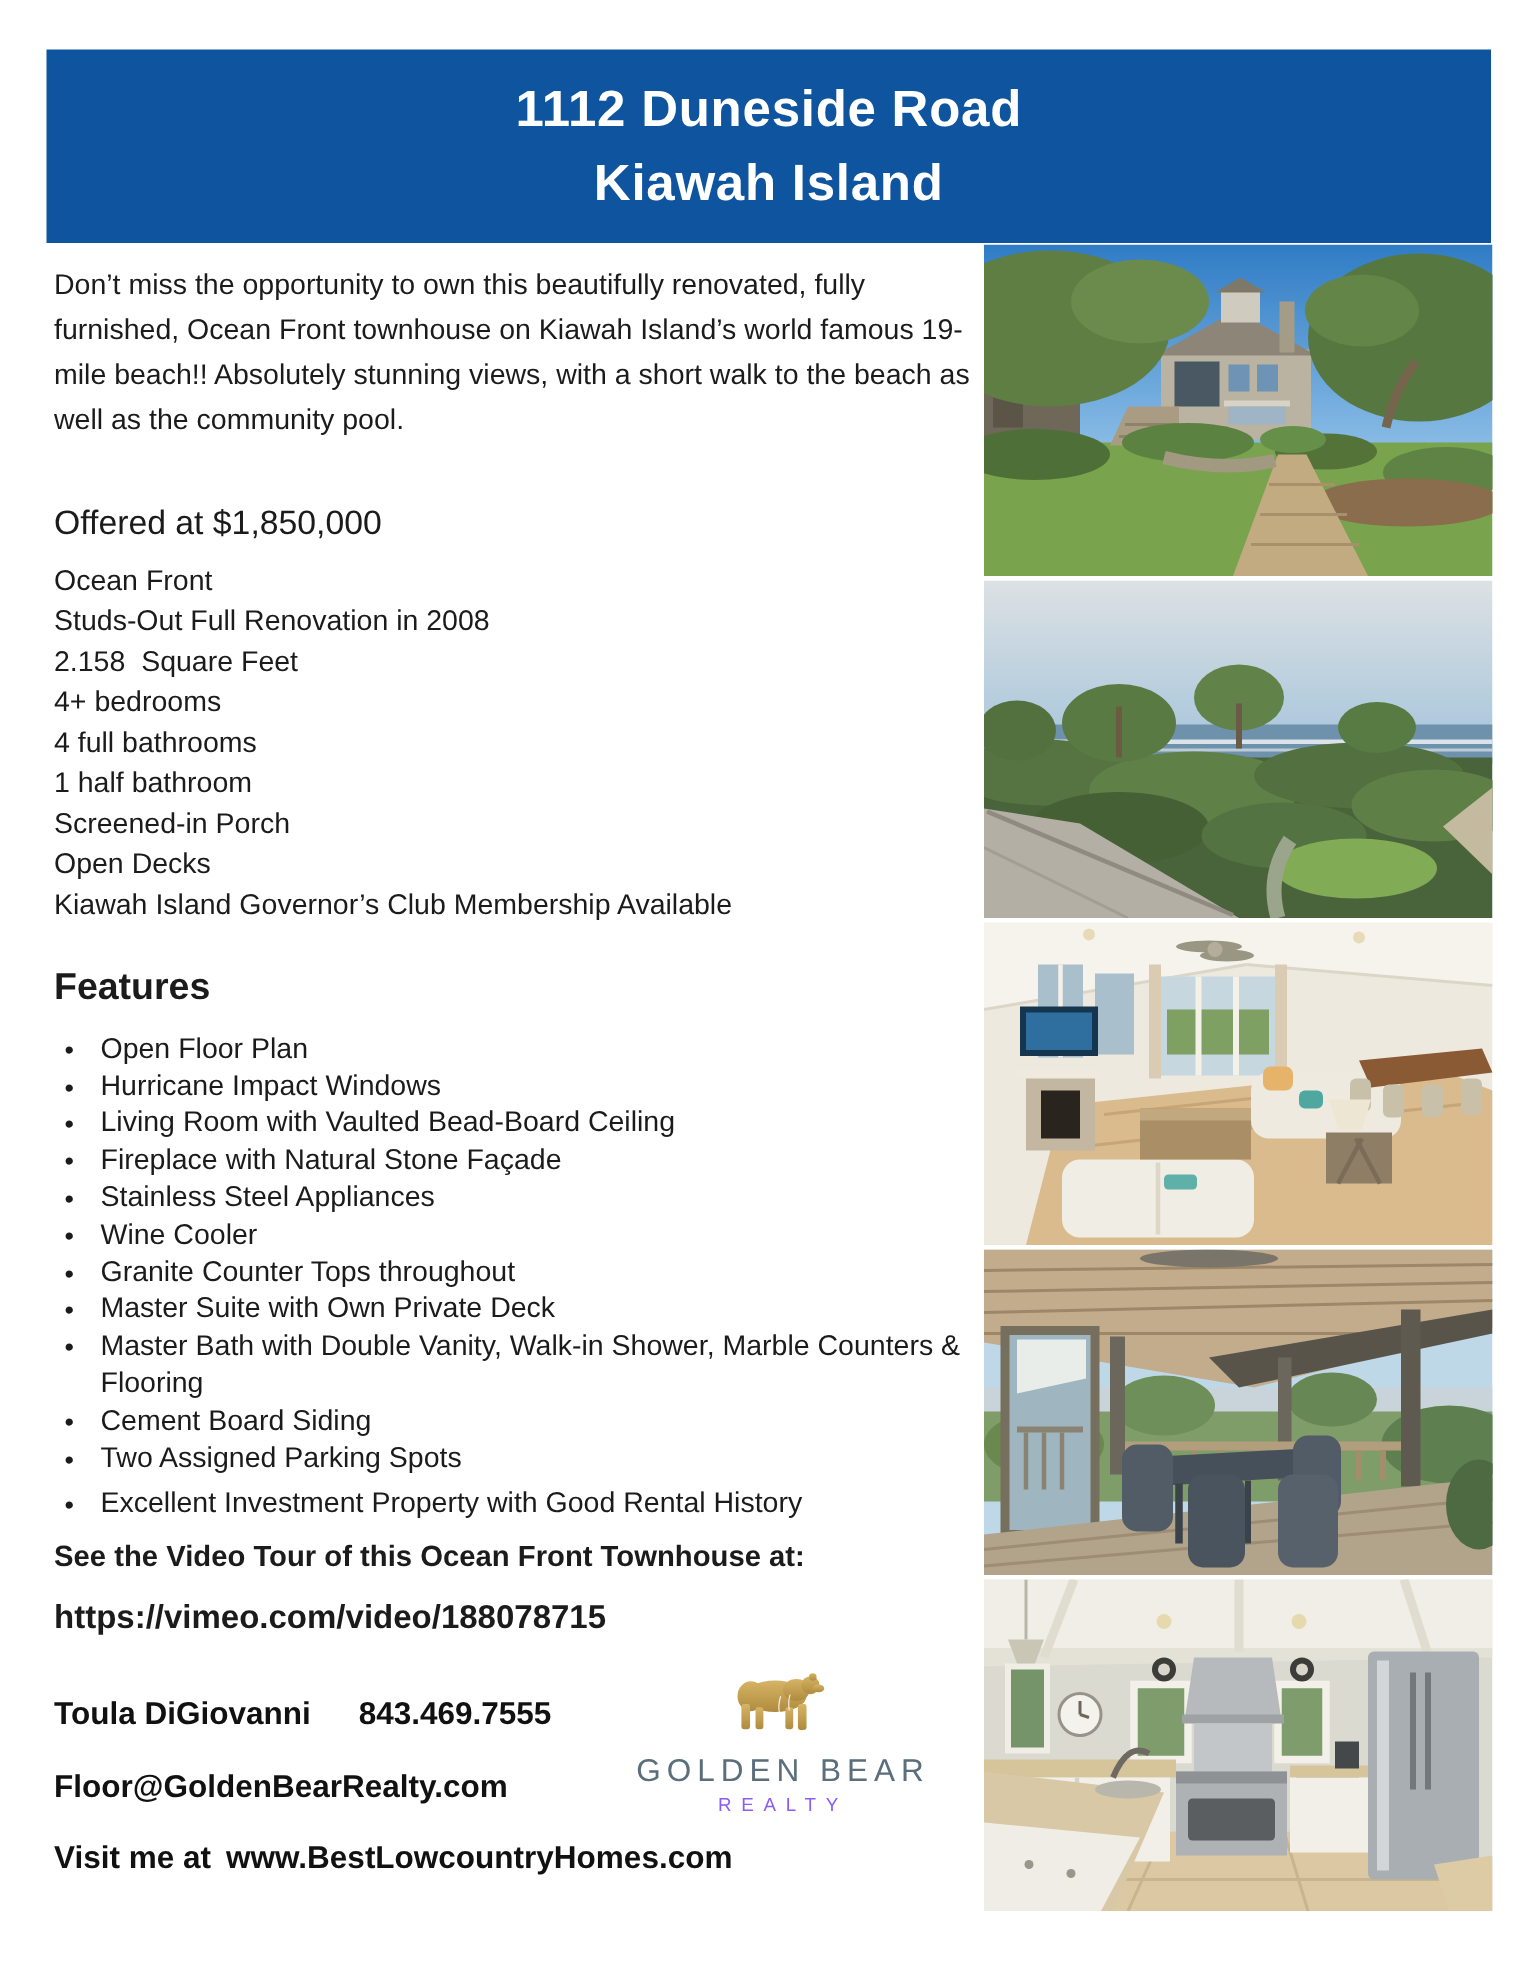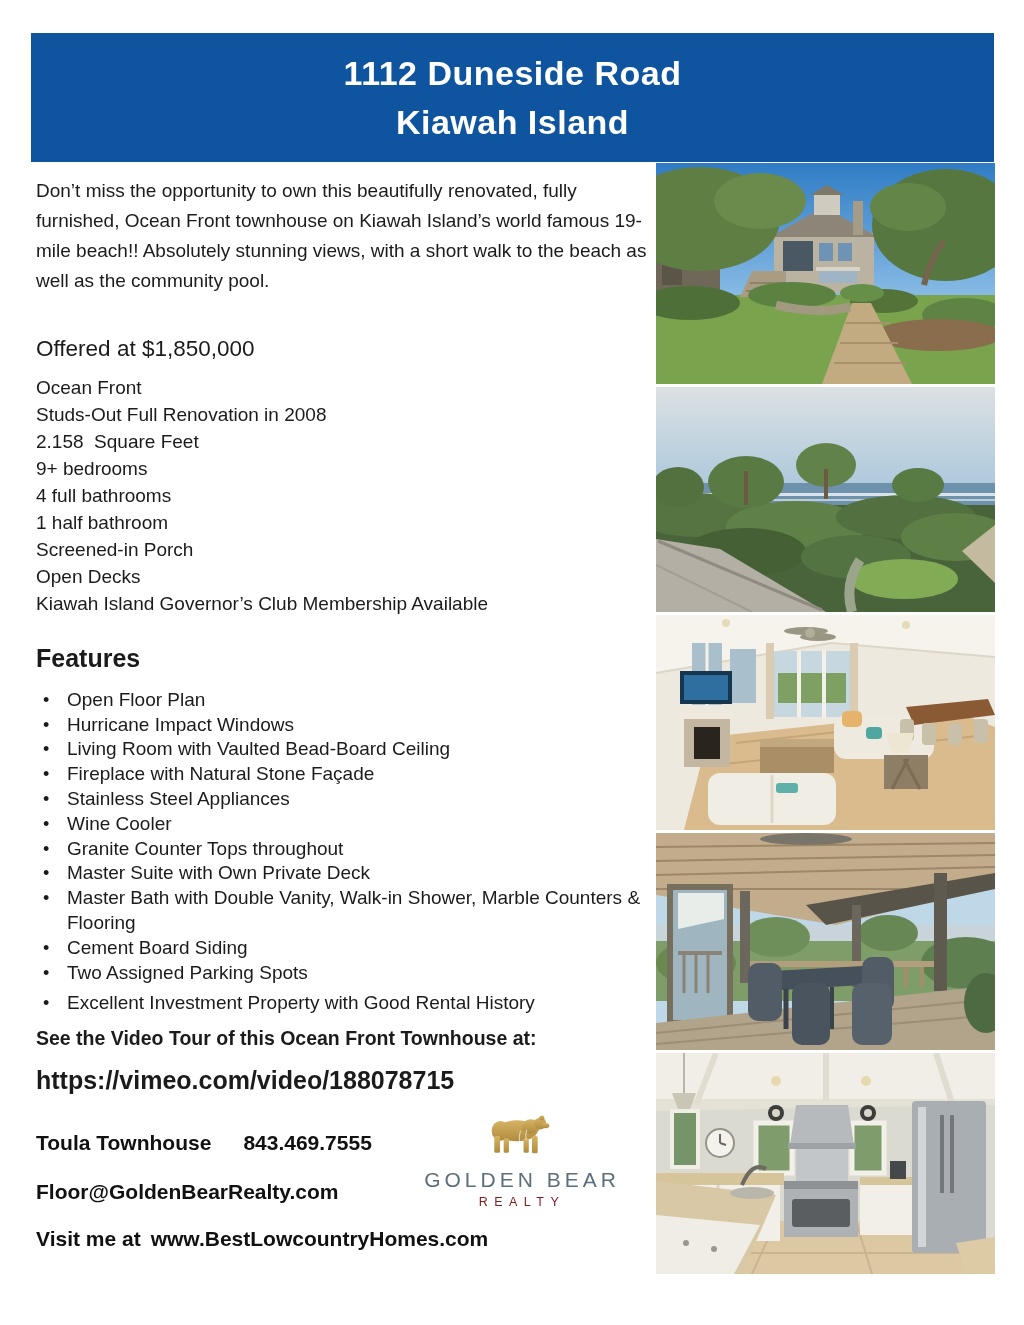--- a/index.html
+++ b/index.html
@@ -16,61 +16,61 @@
   .intro{font-size:19px;line-height:30px;}
   .offer{margin-top:41px;font-size:22.5px;line-height:1.1;}
   .details{margin-top:12px;font-size:19px;}
   .details div{line-height:27px;white-space:pre-wrap;}
   .features-h{margin-top:27px;font-size:25px;font-weight:bold;}
   ul.features{list-style:none;margin:15px 0 0 0;padding:0;font-size:19px;}
   ul.features li{position:relative;padding-left:31px;line-height:24.8px;}
   ul.features li::before{content:"•";position:absolute;left:7px;top:0;font-size:18px;}
   ul.features li:last-child{margin-top:6px;}
   .video-label{margin-top:11px;font-size:19.5px;font-weight:bold;line-height:1.2;}
-  .video-url{margin-top:14px;font-size:25px;font-weight:bold;line-height:1.2;}
+  .video-url{margin-top:14px;font-size:22px;font-weight:bold;line-height:1.2;}
 
   
   .photos{position:absolute;left:656px;top:163px;width:339px;display:flex;flex-direction:column;gap:3px;}
   .photo{display:block;width:339px;line-height:0;}
   .photo svg{display:block;}
 
   
   .contact{position:absolute;left:36px;top:1120px;font-weight:bold;font-size:21px;color:#111;}
   .contact .row{line-height:1.1;}
   .contact .row1{margin-top:11px;}
   .contact .phone{margin-left:32px;}
   .contact .row2{margin-top:26px;}
   .contact .row3{margin-top:24px;}
   .contact .visit-url{margin-left:10px;}
 
   .logo{position:absolute;left:405px;top:1112px;width:234px;text-align:center;}
   .logo .bear{display:inline-block;}
   .logo .brand{font-size:21px;letter-spacing:4px;color:#5B6E7C;margin-top:7px;line-height:1;}
-  .logo .sub{font-size:12.5px;letter-spacing:6.5px;color:#7f1d1d;margin-top:6px;line-height:1;}
+  .logo .sub{font-size:12.5px;letter-spacing:6.5px;color:#8b5cf6;margin-top:6px;line-height:1;}
 </style>
 </head>
 <body>
 
 <div class="page">
 
   <div class="header">
     <div class="hline">1112 Duneside Road</div>
     <div class="hline">Kiawah Island</div>
   </div>
 
   <div class="left">
     <div class="intro">Don’t miss the opportunity to own this beautifully renovated, fully furnished, Ocean Front townhouse on Kiawah Island’s world famous 19-mile beach!!  Absolutely stunning views, with a short walk to the beach as well as the community pool.</div>
     <div class="offer">Offered at $1,850,000</div>
 
     <div class="details">
 
     <div>Ocean Front</div>
         <div>Studs-Out Full Renovation in 2008</div>
         <div>2.158  Square Feet</div>
-        <div>9+ bedrooms</div>
+        <div>4+ bedrooms</div>
         <div>4 full bathrooms</div>
         <div>1 half bathroom</div>
         <div>Screened-in Porch</div>
         <div>Open Decks</div>
         <div>Kiawah Island Governor’s Club Membership Available</div>
       </div>
 
     <div class="features-h">Features</div>
     <ul class="features">
 
@@ -368,21 +368,21 @@
 
         <rect x="234" y="108" width="16" height="18" fill="#44484A"></rect>
 
         <polygon points="300,190 339,184 339,221 310,221" fill="#DCCBA5"></polygon>
       </svg>
     </div>
   </div>
 
   <div class="contact">
     <div class="row row1">
-      <span>Toula Townhouse</span><span class="phone">843.469.7555</span>
+      <span>Toula DiGiovanni</span><span class="phone">843.469.7555</span>
     </div>
     <div class="row row2">Floor@GoldenBearRealty.com</div>
     <div class="row row3">
       <span>Visit me at</span><span class="visit-url">www.BestLowcountryHomes.com</span>
     </div>
   </div>
 
   <div class="logo">
     <svg class="bear" width="68" height="46" viewBox="0 0 130 84">
       <defs>

